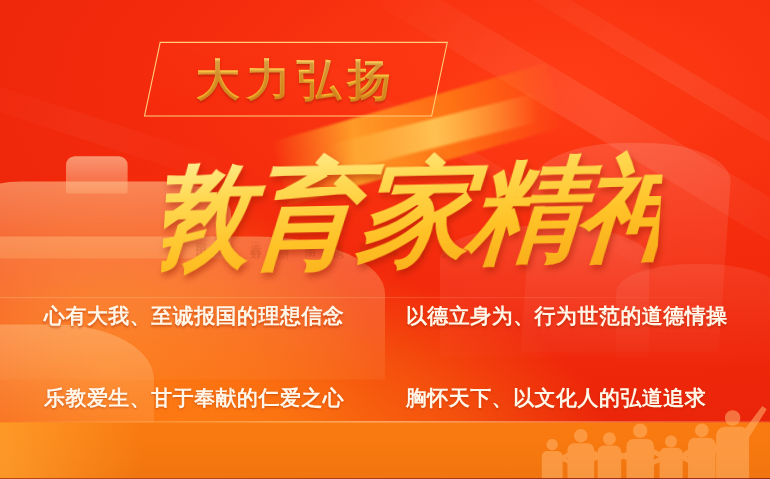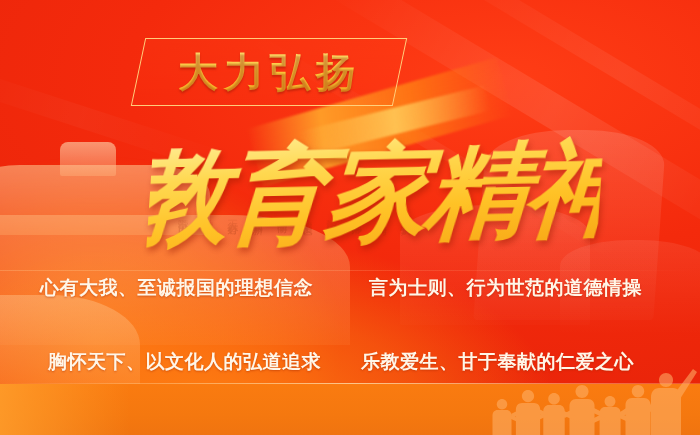--- a/index.html
+++ b/index.html
@@ -168,21 +168,21 @@
 
   
   .slogans{
     position:absolute;left:40px;top:272px;width:626px;height:108px;
     display:grid;
     grid-template-columns:1fr 1fr;
     column-gap:16px;
     align-content:space-between;
   }
   .slogan{
-    font-family:Liberation Mono, monospace;
+    font-family:Liberation Serif, serif;
     font-size:19px;
     line-height:34px;
     font-weight:600;
     letter-spacing:.5px;
     color:#fff6e8;
     white-space:nowrap;
     text-shadow:0 1px 2px rgba(160,40,0,.45);
   }
   .slogan.right{text-align:left;padding-left:8px;}
 
@@ -275,18 +275,18 @@
     </g>
   </svg>
 
   <div class="badge"></div>
   <div class="badge-text">大力弘扬</div>
 
   <div class="title">教育家精神</div>
 
   <div class="slogans">
     <div class="slogan">心有大我、至诚报国的理想信念</div>
-    <div class="slogan right">言为士则、行为世范的道德情操</div>
+    <div class="slogan right">以德立身为、行为世范的道德情操</div>
+    <div class="slogan">乐教爱生、甘于奉献的仁爱之心</div>
     <div class="slogan right">胸怀天下、以文化人的弘道追求</div>
-    <div class="slogan">乐教爱生、甘于奉献的仁爱之心</div>
   </div>
 
 </div>
 
 </body></html>

